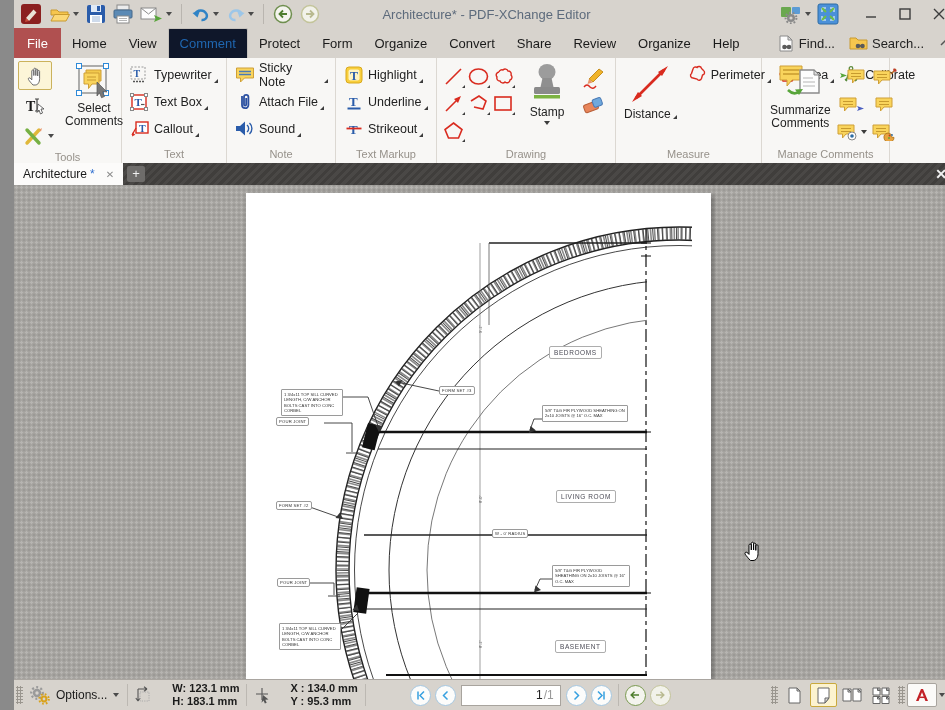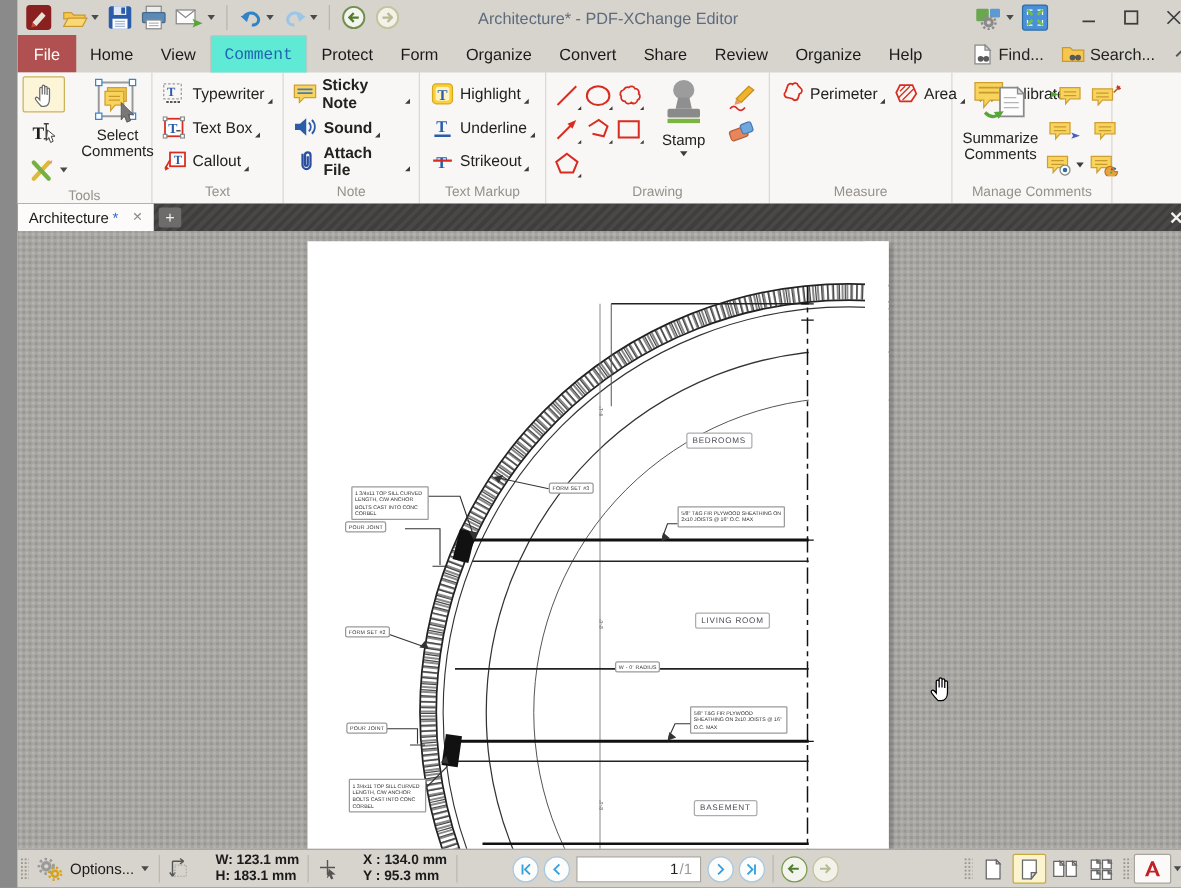--- a/index.html
+++ b/index.html
@@ -12,21 +12,21 @@
   .qbtn{display:flex;align-items:center;justify-content:center;height:24px;padding:0 2px;border-radius:2px;}
   .car{width:0;height:0;border-left:3.5px solid transparent;border-right:3.5px solid transparent;border-top:4px solid #4a4a4a;margin-left:2px;}
   .vsep{width:1px;height:20px;background:#b9b5af;margin:0 4px;}
   .wtitle{position:absolute;left:50%;transform:translateX(-50%);font-size:13px;color:#5d6b7c;white-space:nowrap;}
   .wctrl{margin-left:auto;display:flex;align-items:center;gap:2px;padding-right:4px;}
   .wbtn{width:32px;height:24px;display:flex;align-items:center;justify-content:center;color:#3c3c3c;}
   
   .menubar{position:absolute;top:28px;left:0;right:0;height:30px;background:#d7d3cd;display:flex;align-items:stretch;font-size:13px;}
   .mtab{display:flex;align-items:center;padding:0 11px;color:#1a1a1a;cursor:default;}
   .mtab.file{background:#b05050;color:#fff;padding:0 13px;}
-  .mtab.active{background:#5eead4;color:#1f66b0;border:1px solid #c6c2bc;border-bottom:none;border-radius:2px 2px 0 0;position:relative;z-index:2;font-family:Liberation Mono, monospace;}
+  .mtab.active{background:#0f172a;color:#1f66b0;border:1px solid #c6c2bc;border-bottom:none;border-radius:2px 2px 0 0;position:relative;z-index:2;}
   .mspace{flex:1;}
   .mbtn{display:flex;align-items:center;gap:4px;padding:0 7px;color:#222;}
   .mcollapse{display:flex;align-items:center;padding:0 8px;}
   
   .ribbon{position:absolute;top:58px;left:0;right:0;height:105px;background:#f8f7f5;border-bottom:1px solid #94918c;display:flex;}
   .rgroup{display:flex;flex-direction:column;border-right:1px solid #dcd8d2;box-sizing:border-box;flex:none;}
   .rbody{flex:1;display:flex;align-items:flex-start;padding:3px 4px 0 4px;gap:2px;}
   .glabel{height:16px;text-align:center;font-size:11px;color:#96918a;line-height:14px;}
   .tcol{display:flex;flex-direction:column;gap:1px;}
   .tbtn{width:32px;height:27px;display:flex;align-items:center;justify-content:center;border:1px solid transparent;border-radius:2px;}
@@ -320,48 +320,48 @@
               </svg>
             </span>
             <span>Callout</span>
             <i class="cor"></i>
           </div>
       </div>
       <div class="glabel">Text</div>
     </div>
 
     <div class="rgroup" style="width:109px">
-      <div class="rbody" style="flex-direction:column;align-items:stretch;gap:0;font-weight:bold;">
+      <div class="rbody" style="flex-direction:column;align-items:stretch;gap:0;">
         <div class="srow">
             <span class="sic">
               <svg width="20" height="17">
                 <path d="M1.5,2 h17 v10 h-9 l-4,4 v-4 h-4 z" fill="#f9d45c" stroke="#cf9f36"></path>
                 <path d="M4,5.5 h12 M4,8.5 h12" stroke="#4a7ab5" stroke-width="1.4"></path>
               </svg>
             </span>
             <span>Sticky Note</span>
+            <i class="cor"></i>
+          </div>
+        <div class="srow">
+            <span class="sic">
+              <svg width="14" height="19">
+                <path d="M4,4 v9 a3.2,3.2 0 0 0 6.4,0 v-8 a2.2,2.2 0 0 0 -4.4,0 v7.5 a1.1,1.1 0 0 0 2.2,0 v-6.5" fill="none" stroke="#2a4fa0" stroke-width="1.8"></path>
+              </svg>
+            </span>
+            <span>Attach File</span>
             <i class="cor"></i>
           </div>
         <div class="srow">
             <span class="sic">
               <svg width="20" height="17">
                 <polygon points="1,6 5,6 10,1.5 10,15.5 5,11 1,11" fill="#2a5caa"></polygon>
                 <path d="M12,5 a4.5,4.5 0 0 1 0,7 M14.5,3 a7.5,7.5 0 0 1 0,11" fill="none" stroke="#2a5caa" stroke-width="1.4"></path>
               </svg>
             </span>
             <span>Sound</span>
-            <i class="cor"></i>
-          </div>
-        <div class="srow">
-            <span class="sic">
-              <svg width="14" height="19">
-                <path d="M4,4 v9 a3.2,3.2 0 0 0 6.4,0 v-8 a2.2,2.2 0 0 0 -4.4,0 v7.5 a1.1,1.1 0 0 0 2.2,0 v-6.5" fill="none" stroke="#2a4fa0" stroke-width="1.8"></path>
-              </svg>
-            </span>
-            <span>Attach File</span>
             <i class="cor"></i>
           </div>
       </div>
       <div class="glabel">Note</div>
     </div>
 
     <div class="rgroup" style="width:101px">
       <div class="rbody" style="flex-direction:column;align-items:stretch;gap:0;">
         <div class="srow">
             <span class="sic">
@@ -471,20 +471,33 @@
                 <rect x="12" y="3.5" width="9" height="8" rx="2" transform="rotate(-20 16 8)" fill="#6fa8dc" stroke="#4a7ab5"></rect>
               </svg>
             </div>
         </div>
       </div>
       <div class="glabel">Drawing</div>
     </div>
 
     <div class="rgroup" style="width:146px">
       <div class="rbody">
+        <div class="bigbtn" style="width:56px">
+          <span>
+              <svg width="44" height="44">
+                <path d="M8,36 L36,8" stroke="#d92b1f" stroke-width="2.6"></path>
+                <polygon points="4,40 14,34 10,30" fill="#d92b1f"></polygon>
+                <polygon points="40,4 30,10 34,14" fill="#d92b1f"></polygon>
+              </svg>
+            </span>
+          <span style="display:flex;align-items:center;">
+              <span class="blabel">Distance</span>
+              <i class="cor" style="margin-top:6px"></i>
+            </span>
+        </div>
         <div style="display:flex;flex-direction:row;">
           <div class="srow">
               <span class="sic">
                 <svg width="20" height="19">
                   <path d="M6,4 a2.5,2.5 0 0 1 4,-1.5 a2.5,2.5 0 0 1 4.5,1 l2,2 a2.5,2.5 0 0 1 -1,4.5 l-1,3.5 a2.5,2.5 0 0 1 -4.5,0.5 l-4,-1 a2.5,2.5 0 0 1 -1.5,-4.5 z" fill="none" stroke="#d92b1f" stroke-width="1.4"></path>
                 </svg>
               </span>
               <span>Perimeter</span>
               <i class="cor"></i>
             </div>

